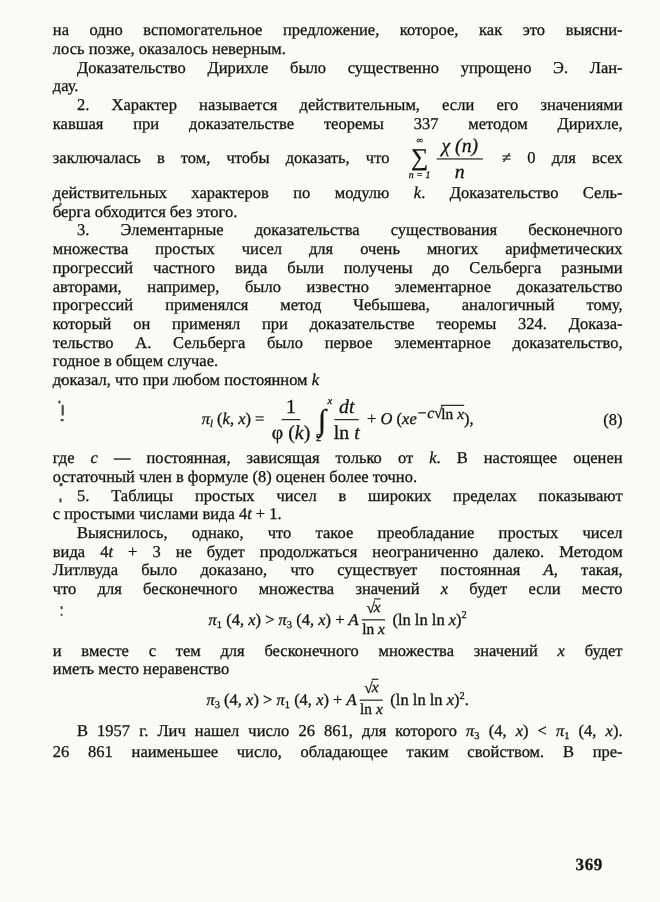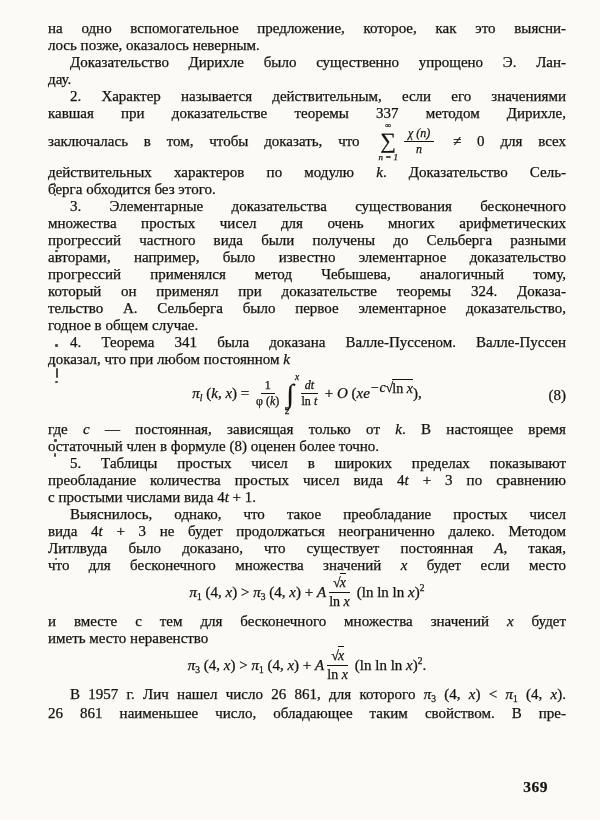--- a/index.html
+++ b/index.html
@@ -13,21 +13,21 @@
   .line{line-height:17px;text-align:justify;text-align-last:justify;}
   .line.endp{text-align-last:left;}
   .ind{text-indent:22px;}
   .tall{padding:1px 0;}
   .mi{font-style:italic;}
   .msub{font-size:9.5px;vertical-align:-3px;line-height:1;}
   .msup{font-size:9.5px;vertical-align:6px;line-height:1;}
   .rad{font-weight:bold;margin-right:-1px;}
   .ovl{border-top:1.1px solid currentColor;padding-top:0.5px;}
   .frac{display:inline-flex;flex-direction:column;align-items:center;
-        vertical-align:middle;font-size:12px;line-height:1.15;
+        vertical-align:middle;font-size:18px;line-height:1.15;
         margin:0 3px;position:relative;top:-1px;}
   .frac .num{border-bottom:1.1px solid currentColor;padding:0 4px 1px;}
   .frac .den{padding-top:1px;}
   .frac.big{font-size:14px;}
   .bigop{display:inline-flex;flex-direction:column;align-items:center;
          vertical-align:middle;line-height:1;margin:0 3px;position:relative;top:-1px;}
   .bo-up{font-size:8px;margin-bottom:1px;}
   .bo-op{font-size:22px;line-height:0.95;}
   .bo-lo{font-size:9px;font-style:italic;margin-top:1px;}
   .intop{display:inline-flex;flex-direction:column;align-items:center;
@@ -65,37 +65,35 @@
     <div class="line"><span>действительных характеров по модулю </span><span class="mi">k</span><span>. Доказательство Сель-</span></div>
     <div class="line endp"><span>берга обходится без этого.</span></div>
     <div class="line ind"><span>3. Элементарные доказательства существования бесконечного</span></div>
     <div class="line"><span>множества простых чисел для очень многих арифметических</span></div>
     <div class="line"><span>прогрессий частного вида были получены до Сельберга разными</span></div>
     <div class="line"><span>авторами, например, было известно элементарное доказательство</span></div>
     <div class="line"><span>прогрессий применялся метод Чебышева, аналогичный тому,</span></div>
     <div class="line"><span>который он применял при доказательстве теоремы 324. Доказа-</span></div>
     <div class="line"><span>тельство А. Сельберга было первое элементарное доказательство,</span></div>
     <div class="line endp"><span>годное в общем случае.</span></div>
-    <div class="line ind"><span>4. Теорема 341 была доказана Валле-Пуссеном. Валле-Пуссен</span></div>
     <div class="line endp"><span>доказал, что при любом постоянном </span><span class="mi">k</span></div>
     <div class="eqrow eq8"><span class="mi">π</span><span class="msub mi">l</span><span> (</span><span class="mi">k</span><span>, </span><span class="mi">x</span><span>) = </span><span class="frac">
         <span class="num"><span>1</span></span>
         <span class="den"><span>φ (</span><span class="mi">k</span><span>)</span></span>
       </span><span class="intop">
         <span class="io-up">x</span>
         <span class="io-op">∫</span>
         <span class="io-lo">2</span>
       </span><span class="frac">
         <span class="num"><span class="mi">dt</span></span>
         <span class="den"><span>ln </span><span class="mi">t</span></span>
       </span><span> + </span><span class="mi">O</span><span> (</span><span class="mi">xe</span><sup class="supg"><span class="mi">−c</span><span class="rad">√</span><span class="ovl"><span>ln </span><span class="mi">x</span></span></sup><span>),</span><span class="eqnum">(8)</span></div>
-    <div class="line"><span>где </span><span class="mi">c</span><span> — постоянная, зависящая только от </span><span class="mi">k</span><span>. В настоящее время</span></div>
+    <div class="line"><span>где </span><span class="mi">c</span><span> — постоянная, зависящая только от </span><span class="mi">k</span><span>. В настоящее оценен</span></div>
     <div class="line endp"><span>остаточный член в формуле (8) оценен более точно.</span></div>
     <div class="line ind"><span>5. Таблицы простых чисел в широких пределах показывают</span></div>
-    <div class="line"><span>преобладание количества простых чисел вида 4</span><span class="mi">t</span><span> + 3 по сравнению</span></div>
     <div class="line endp"><span>с простыми числами вида 4</span><span class="mi">t</span><span> + 1.</span></div>
     <div class="line ind"><span>Выяснилось, однако, что такое преобладание простых чисел</span></div>
     <div class="line"><span>вида 4</span><span class="mi">t</span><span> + 3 не будет продолжаться неограниченно далеко. Методом</span></div>
     <div class="line"><span>Литлвуда было доказано, что существует постоянная </span><span class="mi">A</span><span>, такая,</span></div>
     <div class="line"><span>что для бесконечного множества значений </span><span class="mi">x</span><span> будет если место</span></div>
     <div class="eqrow ineq"><span class="mi">π</span><span class="msub">1</span><span> (4, </span><span class="mi">x</span><span>) &gt; </span><span class="mi">π</span><span class="msub">3</span><span> (4, </span><span class="mi">x</span><span>) + </span><span class="mi">A</span><span class="frac big">
         <span class="num"><span class="rad">√</span><span class="ovl"><span class="mi">x</span></span></span>
         <span class="den"><span>ln </span><span class="mi">x</span></span>
       </span><span> (ln ln ln </span><span class="mi">x</span><span>)</span><span class="msup">2</span></div>
     <div class="line"><span>и вместе с тем для бесконечного множества значений </span><span class="mi">x</span><span> будет</span></div>

